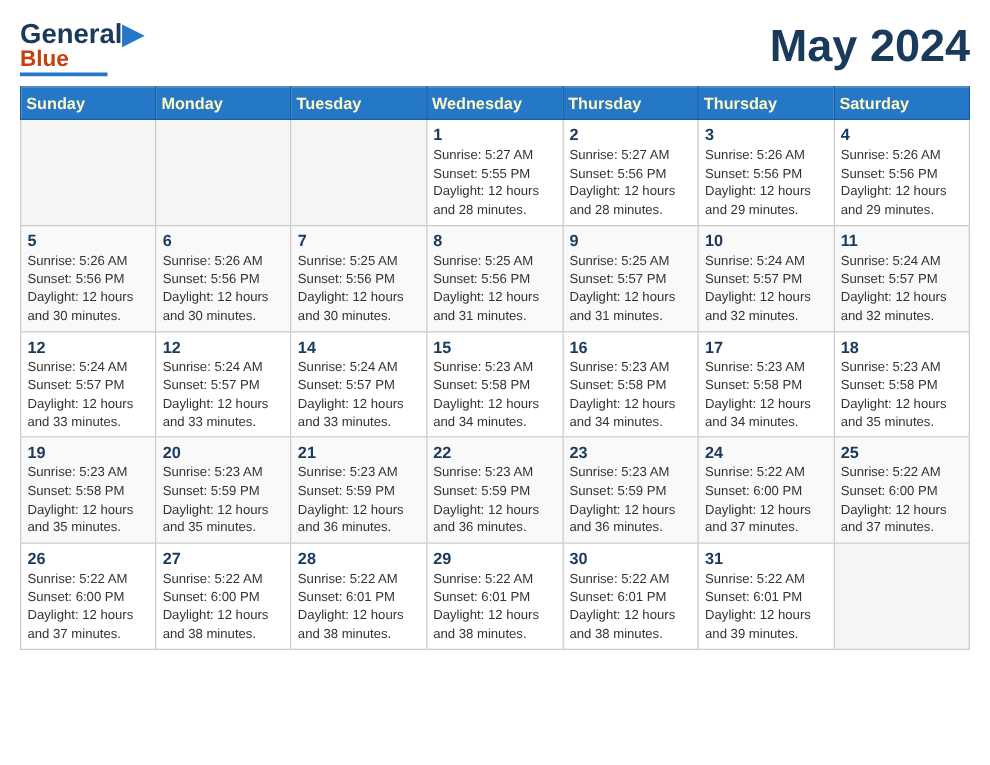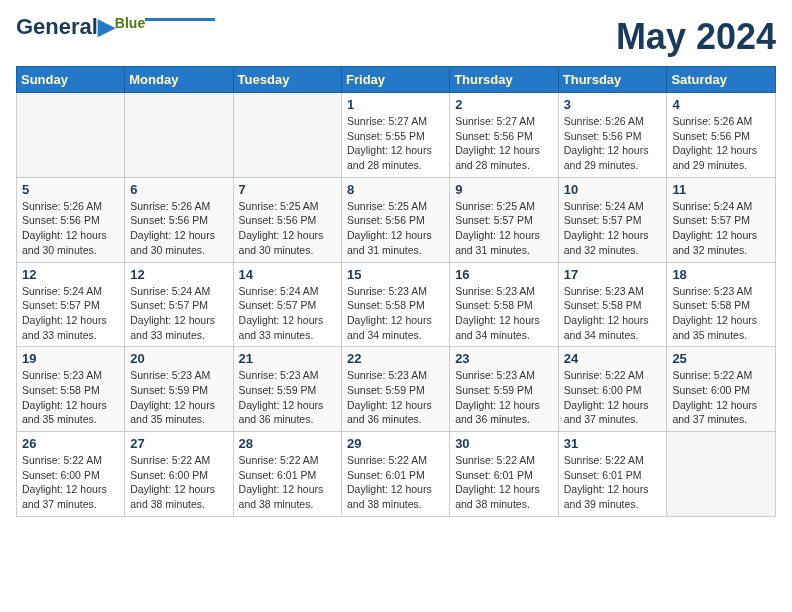--- a/index.html
+++ b/index.html
@@ -11,21 +11,21 @@
       padding: 16px;
     }
     .header {
       display: flex;
       justify-content: space-between;
       align-items: flex-start;
       margin-bottom: 8px;
     }
     .logo {
       display: flex;
-      flex-direction: row;
+      flex-direction: column;
       align-items: flex-start;
     }
     .logo-text {
       font-size: 22px;
       font-weight: bold;
       color: #1a3a5c;
       line-height: 1;
     }
     .logo-line {
       width: 70px;
@@ -89,36 +89,36 @@
 <body>
 
 <div class="header">
   <div class="logo">
     <div style="display:flex;align-items:center;">
       <span class="logo-text">
         <span style="color:#1a3a5c;">General</span><span style="color:#2577c8;">▶</span>
       </span>
     </div>
     <div style="display:flex;align-items:center;">
-      <span class="logo-text" style="color:#4d7c0f;font-size:14px;font-weight:bold;">Blue</span>
+      <span class="logo-text" style="color:#c2410c;font-size:18px;font-weight:bold;">Blue</span>
     </div>
     <div class="logo-line"></div>
   </div>
   <div class="title-block">
     <h1>May 2024</h1>
   </div>
 </div>
 
 <table class="calendar">
   <thead>
     <tr>
       <th>Sunday</th>
       <th>Monday</th>
       <th>Tuesday</th>
-      <th>Friday</th>
+      <th>Wednesday</th>
       <th>Thursday</th>
       <th>Thursday</th>
       <th>Saturday</th>
     </tr>
   </thead>
   <tbody id="calendar-body">
   <tr>
         <td class="empty"></td>
         <td class="empty"></td>
         <td class="empty"></td>

